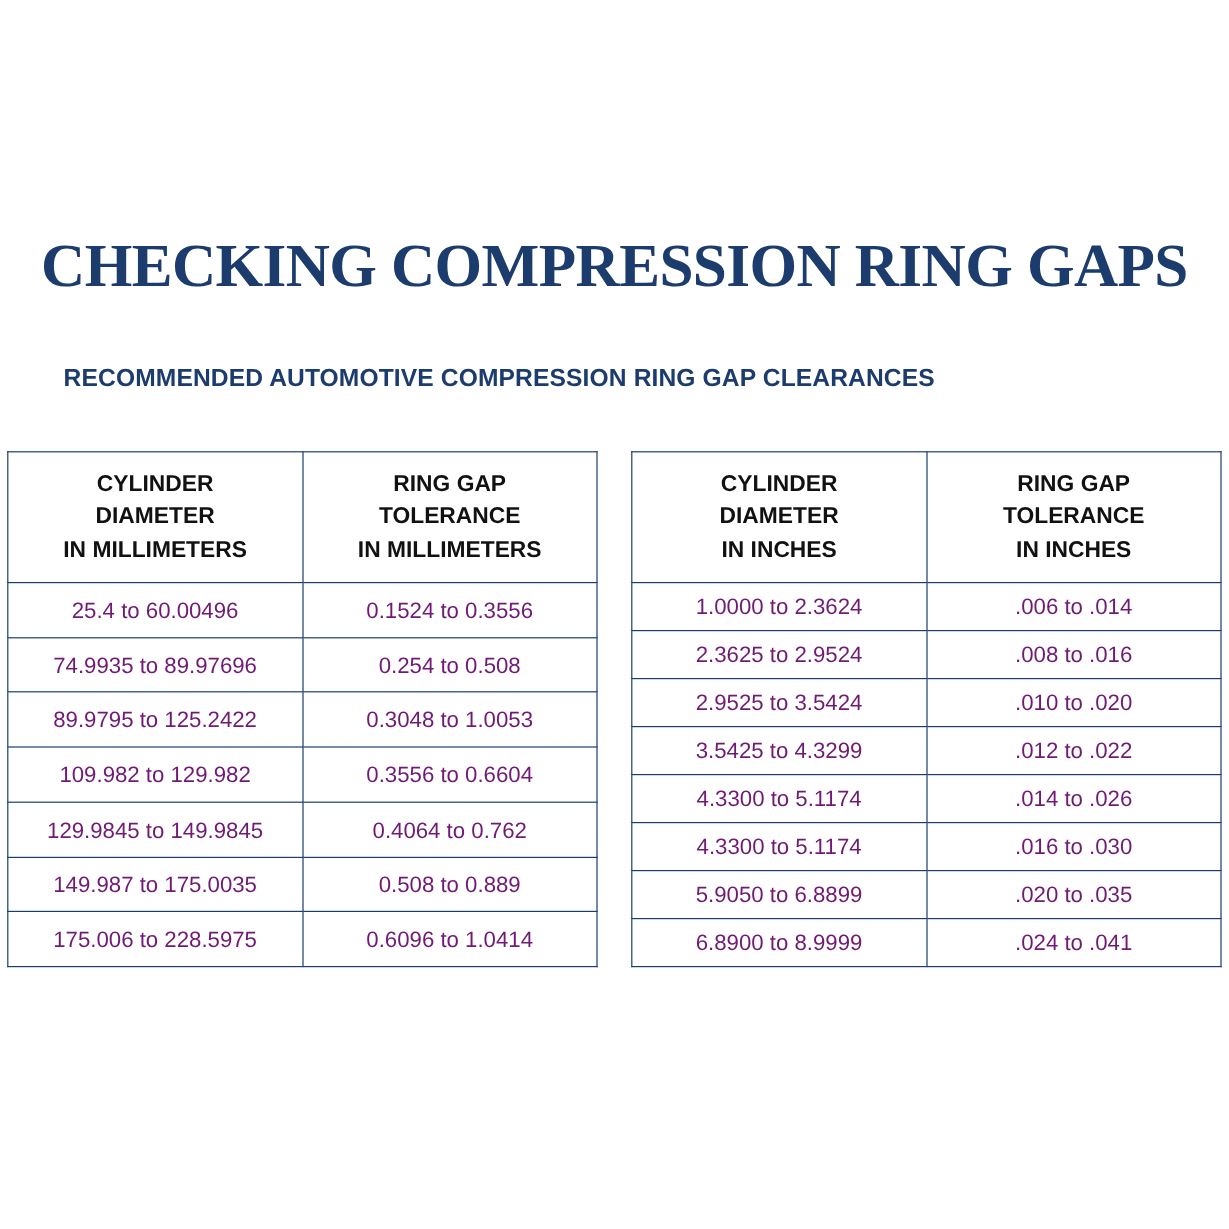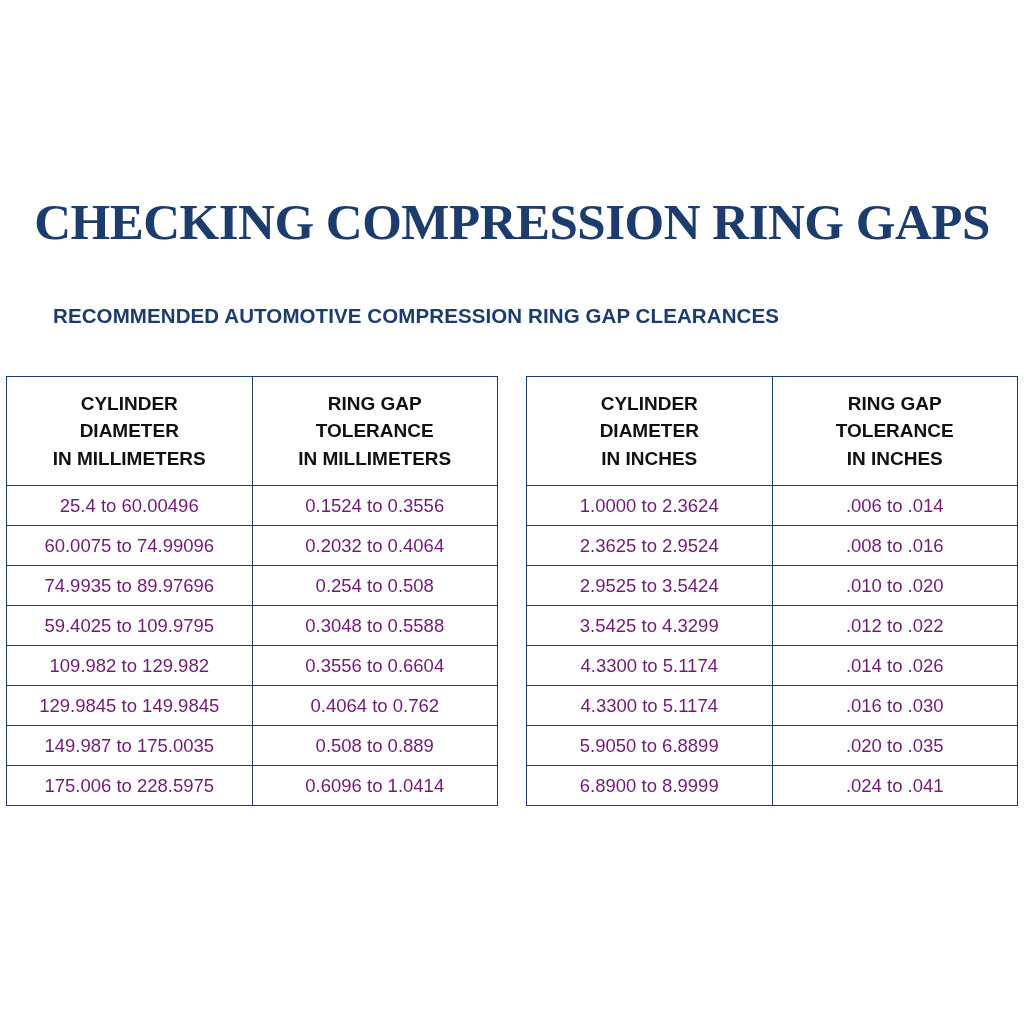--- a/index.html
+++ b/index.html
@@ -114,30 +114,26 @@
             <span class="hl">IN MILLIMETERS</span>
           </th>
         </tr>
       </thead>
       <tbody>
         <tr>
           <td>25.4 to 60.00496</td>
           <td>0.1524 to 0.3556</td>
         </tr>
         <tr>
-          <td>60.0075 to 74.99096</td>
-          <td>0.2032 to 0.4064</td>
-        </tr>
-        <tr>
           <td>74.9935 to 89.97696</td>
           <td>0.254 to 0.508</td>
         </tr>
         <tr>
-          <td>59.4025 to 109.9795</td>
-          <td>0.3048 to 0.5588</td>
+          <td>89.9795 to 125.2422</td>
+          <td>0.3048 to 1.0053</td>
         </tr>
         <tr>
           <td>109.982 to 129.982</td>
           <td>0.3556 to 0.6604</td>
         </tr>
         <tr>
           <td>129.9845 to 149.9845</td>
           <td>0.4064 to 0.762</td>
         </tr>
         <tr>

